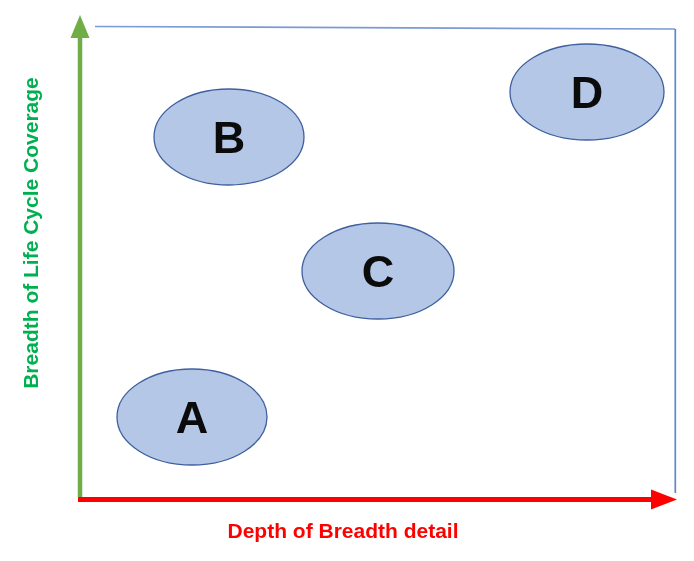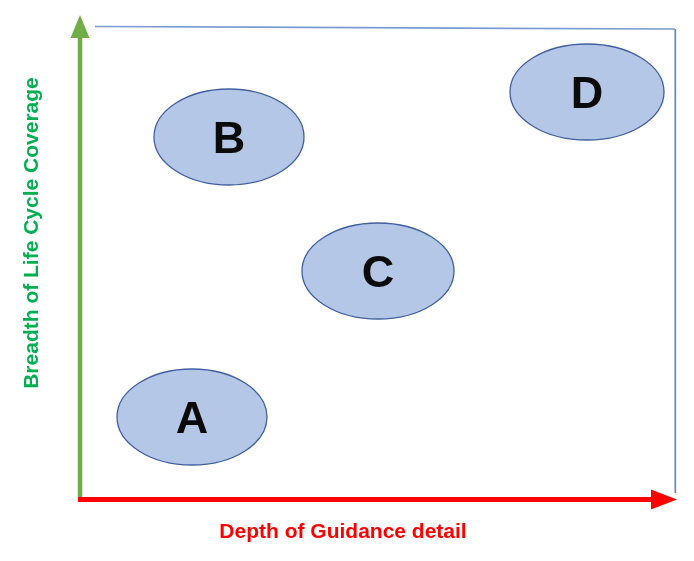--- a/index.html
+++ b/index.html
@@ -86,15 +86,15 @@
     </g>
 
     <g>
       <ellipse cx="587" cy="92" rx="77" ry="48" fill="#B4C7E7" stroke="#3F5F9E" stroke-width="1.3"></ellipse>
       <text class="bubble-letter" x="587" y="108" text-anchor="middle">D</text>
     </g>
   </svg>
 
   <div class="y-axis-label">Breadth of Life Cycle Coverage</div>
 
-  <div class="x-axis-label">Depth of Guidance detail</div>
+  <div class="x-axis-label">Depth of Breadth detail</div>
 
 </div>
 
 </body></html>

